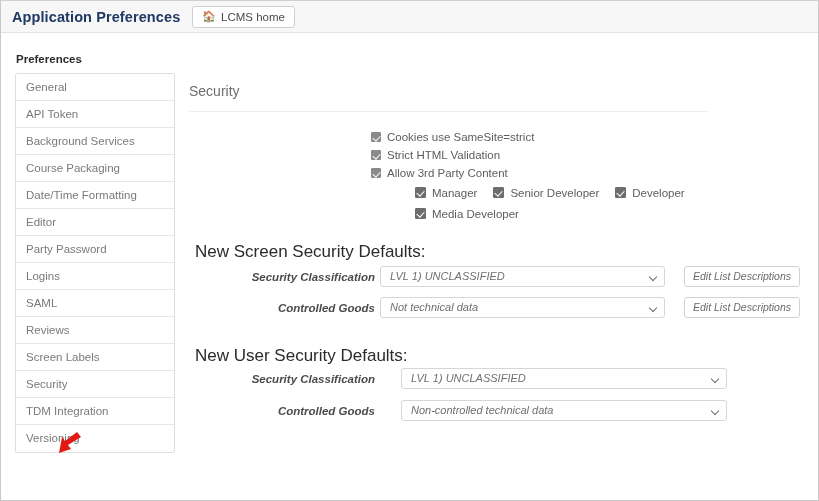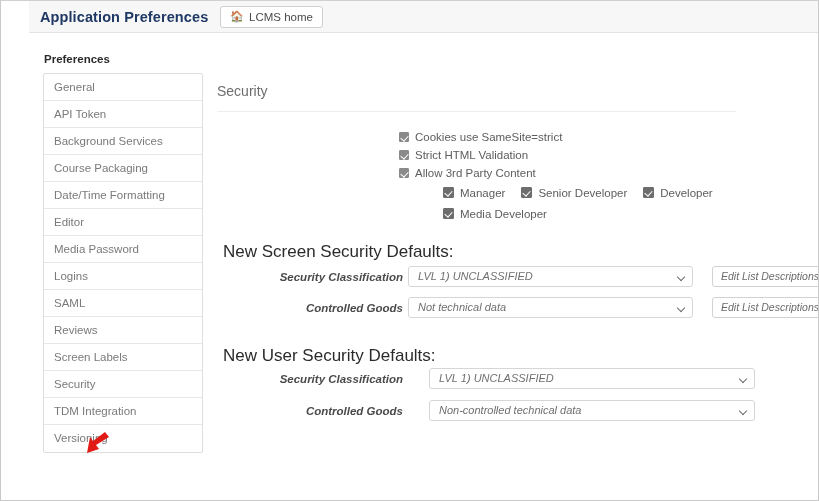--- a/index.html
+++ b/index.html
@@ -16,21 +16,20 @@
   }
 
   #app-window {
     position: relative;
     width: 819px;
     height: 501px;
     background: #ffffff;
     border: 1px solid #c9c9c9;
     border-top: 1px solid #d0d0d0;
     overflow: hidden;
-    padding-left: 28px;
   }
 
   
   #header {
     position: relative;
     height: 32px;
     background: #f7f7f7;
     border-bottom: 1px solid #e3e3e3;
     display: flex;
     align-items: center;
@@ -282,21 +281,21 @@
 
     <div id="sidebar">
       <div id="components-heading">Preferences</div>
       <div id="components-list">
           <div class="component-item">General</div>
           <div class="component-item">API Token</div>
           <div class="component-item">Background Services</div>
           <div class="component-item">Course Packaging</div>
           <div class="component-item">Date/Time Formatting</div>
           <div class="component-item">Editor</div>
-          <div class="component-item">Media Password</div>
+          <div class="component-item">Party Password</div>
           <div class="component-item">Logins</div>
           <div class="component-item">SAML</div>
           <div class="component-item">Reviews</div>
           <div class="component-item">Screen Labels</div>
           <div class="component-item">Security</div>
           <div class="component-item">TDM Integration</div>
           <div class="component-item">Versioning</div>
         </div>
     </div>
 

